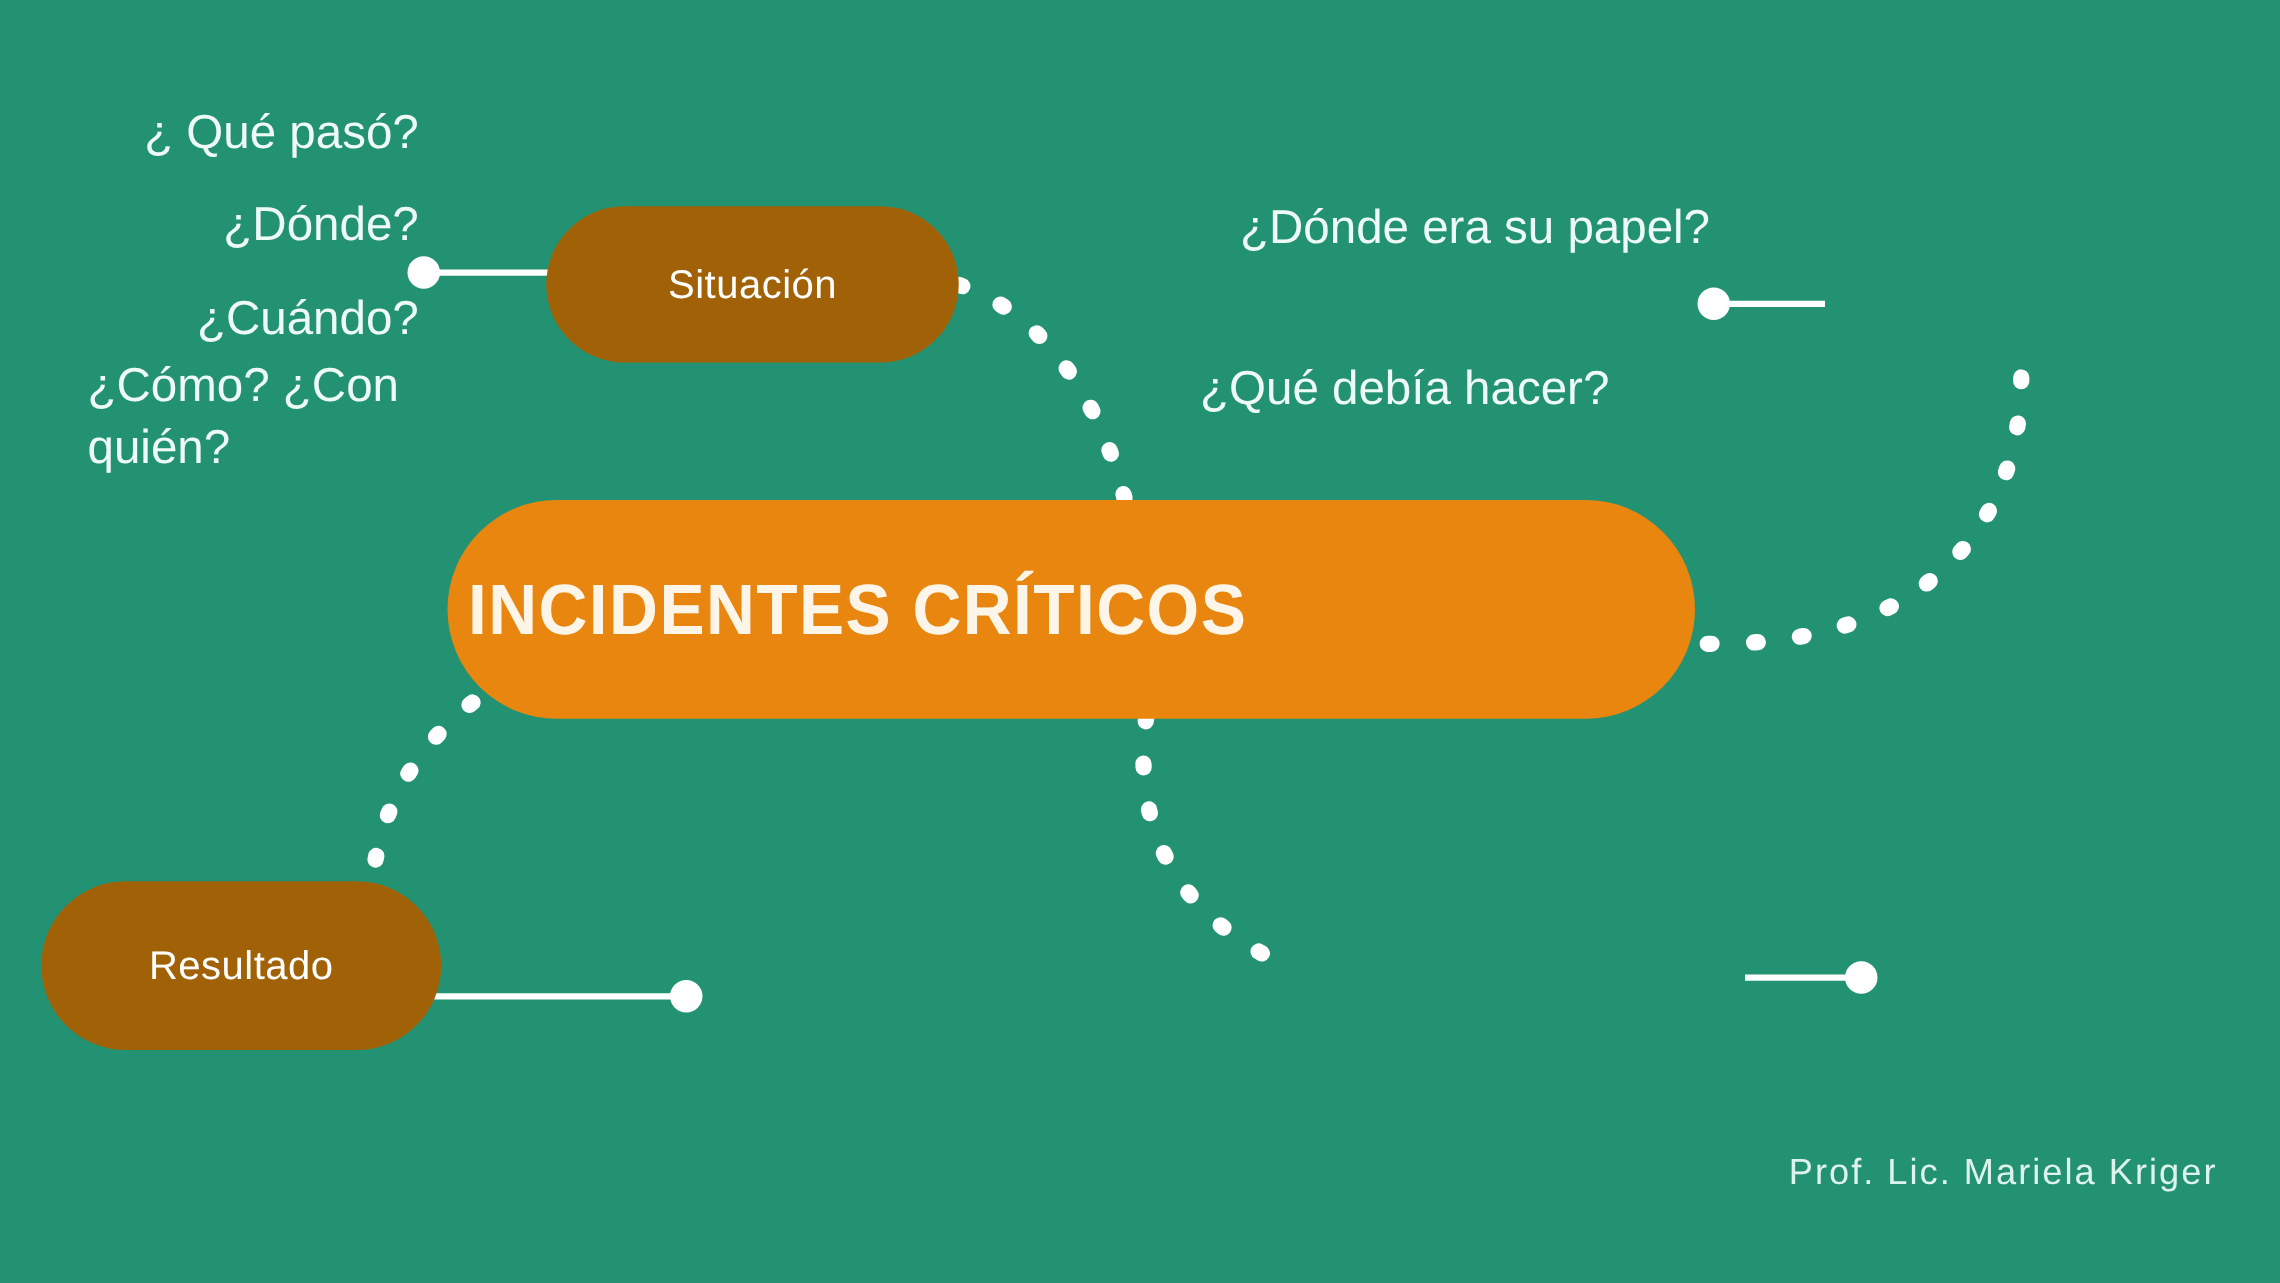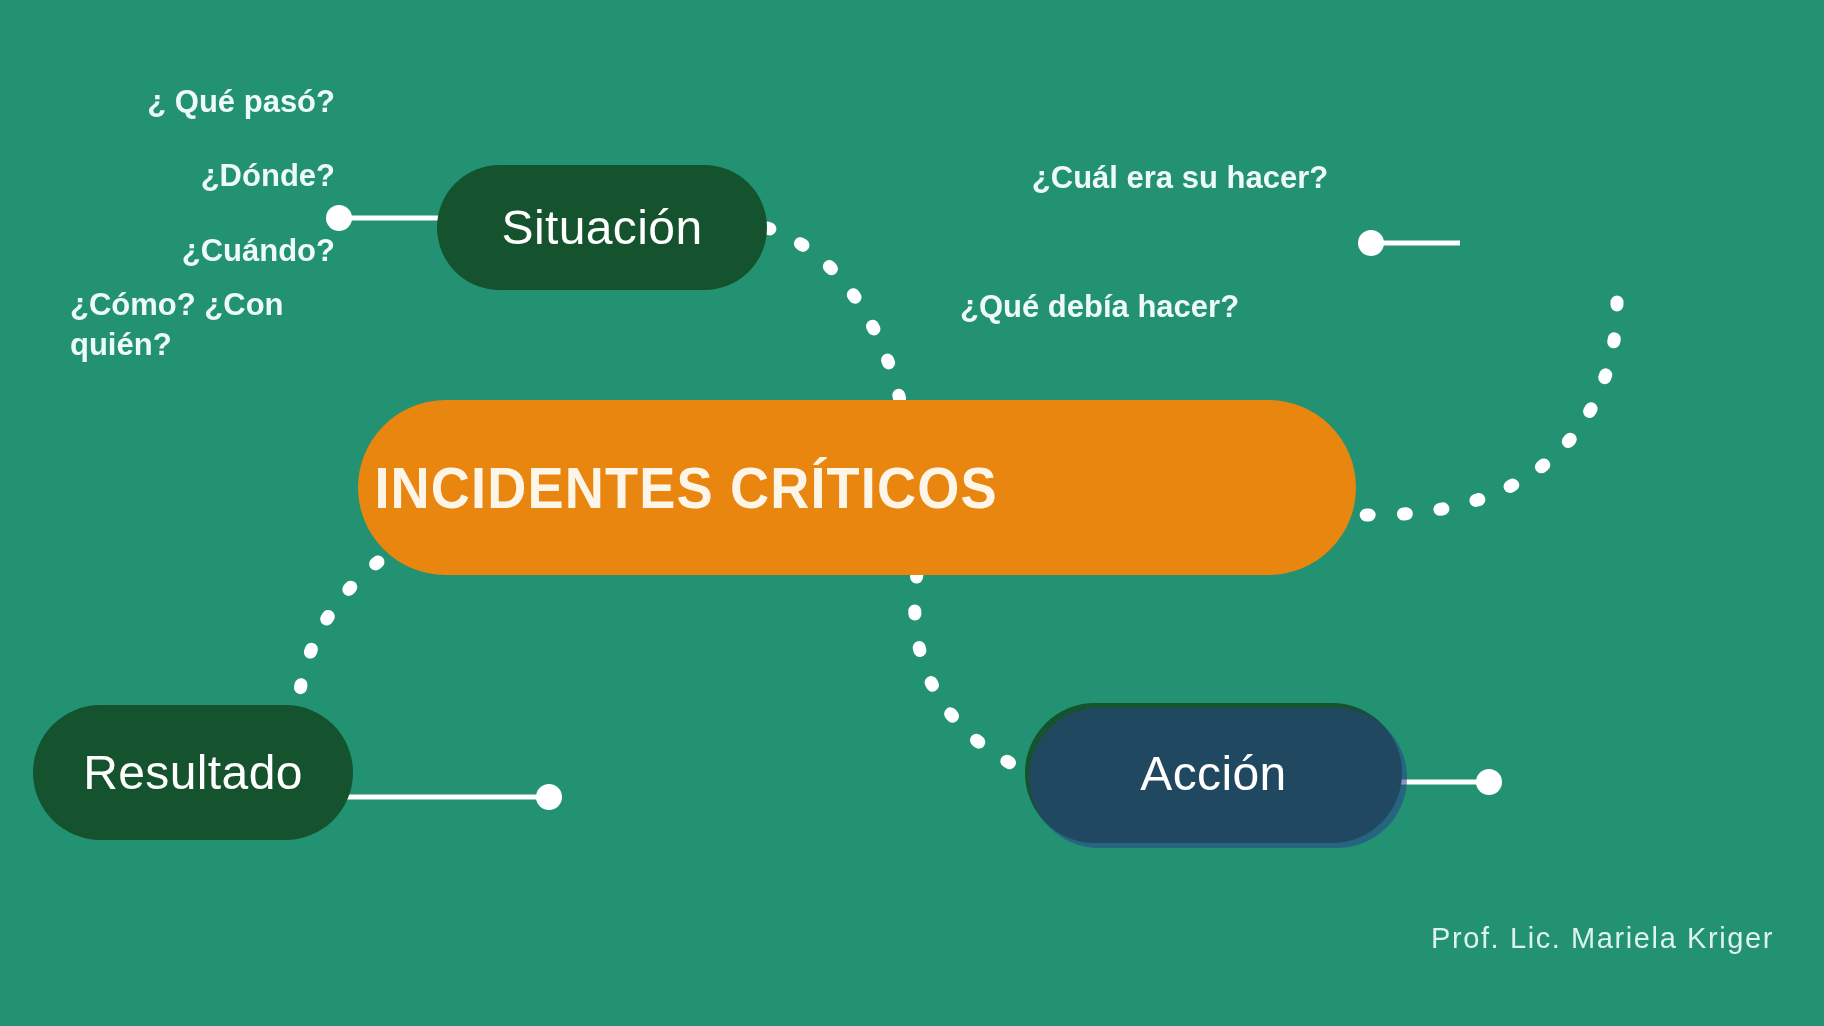--- a/index.html
+++ b/index.html
@@ -27,27 +27,27 @@
     width: 1824px;
     height: 1026px;
     pointer-events: none;
     z-index: 1;
   }
 
   
   .node {
     position: absolute;
     z-index: 3;
-    background: #14532d;
+    background: #a16207;
     border-radius: 999px;
     display: flex;
     align-items: center;
     justify-content: center;
     color: #ffffff;
-    font-size: 48px;
+    font-size: 32px;
     font-weight: 400;
     letter-spacing: 0.4px;
     white-space: nowrap;
     box-sizing: border-box;
   }
 
   #node-situacion { left: 437px;  top: 165px; width: 330px; height: 125px; }
   #node-tarea     { left: 1445px; top: 175px; width: 330px; height: 125px; }
   #node-resultado { left: 33px;   top: 705px; width: 320px; height: 135px; }
   #node-accion    { left: 1025px; top: 703px; width: 377px; height: 140px; }
@@ -87,24 +87,23 @@
     letter-spacing: 1.2px;
     white-space: nowrap;
     transform: scaleX(0.95);
   }
 
   
   .qtext {
     position: absolute;
     z-index: 2;
     color: #eefaf6;
-    font-size: 31px;
+    font-size: 38px;
     line-height: 1.30;
     white-space: pre-line;
-    font-weight: bold;
   }
   .q-right  { text-align: right; }
   .q-left   { text-align: left; }
 
   #q-situacion-1 { left: 30px;  top: 82px;  width: 305px; }
   #q-situacion-2 { left: 30px;  top: 156px; width: 305px; }
   #q-situacion-3 { left: 30px;  top: 231px; width: 305px; }
   #q-situacion-4 { left: 70px;  top: 285px; width: 265px; text-align: left; }
 
   #q-tarea-1 { left: 960px; top: 158px; width: 440px; text-align: center; }
@@ -151,37 +150,34 @@
 
     <line x1="1396" y1="782" x2="1488" y2="782" stroke="#ffffff" stroke-width="5"></line>
     <circle cx="1489" cy="782" r="13" fill="#ffffff"></circle>
   </svg>
 
   <div class="qtext q-right" id="q-situacion-1">¿ Qué pasó?</div>
   <div class="qtext q-right" id="q-situacion-2">¿Dónde?</div>
   <div class="qtext q-right" id="q-situacion-3">¿Cuándo?</div>
   <div class="qtext" id="q-situacion-4">¿Cómo? ¿Con quién?</div>
 
-  <div class="qtext" id="q-tarea-1">¿Cuál era su hacer?</div>
+  <div class="qtext" id="q-tarea-1">¿Dónde era su papel?</div>
   <div class="qtext" id="q-tarea-2">¿Qué debía hacer?</div>
 
 
 
   <div class="node" id="node-situacion">
     <span>Situación</span>
   </div>
 
 
   <div class="node" id="node-resultado">
     <span>Resultado</span>
   </div>
 
-  <div class="node" id="node-accion">
-    <span>Acción</span>
-  </div>
 
   <div id="hub">
     <span id="hub-label">INCIDENTES CRÍTICOS</span>
   </div>
 
   <div id="attribution">Prof. Lic. Mariela Kriger</div>
 
 </div>
 
 </body></html>

